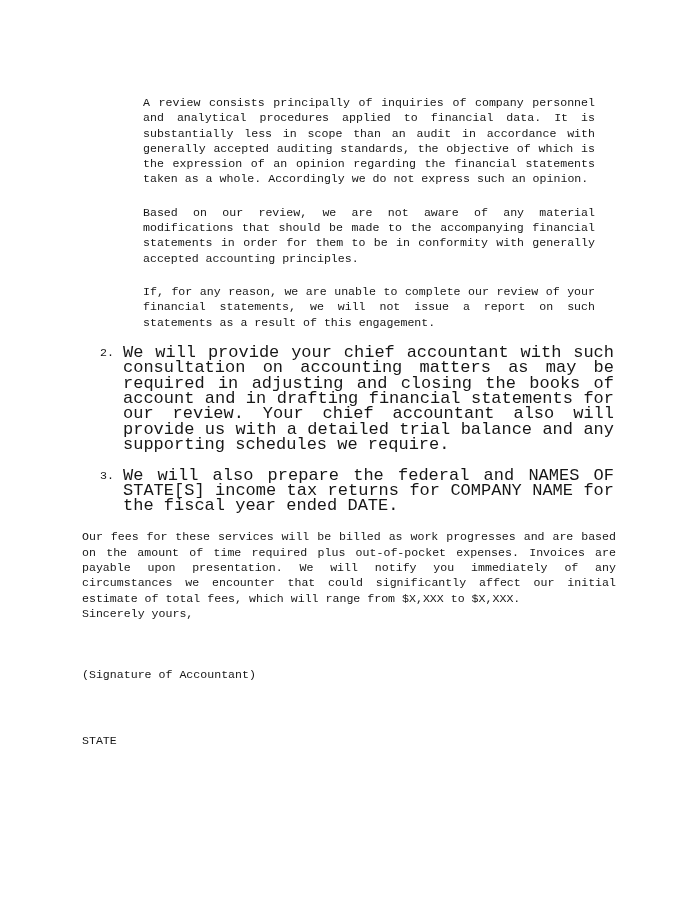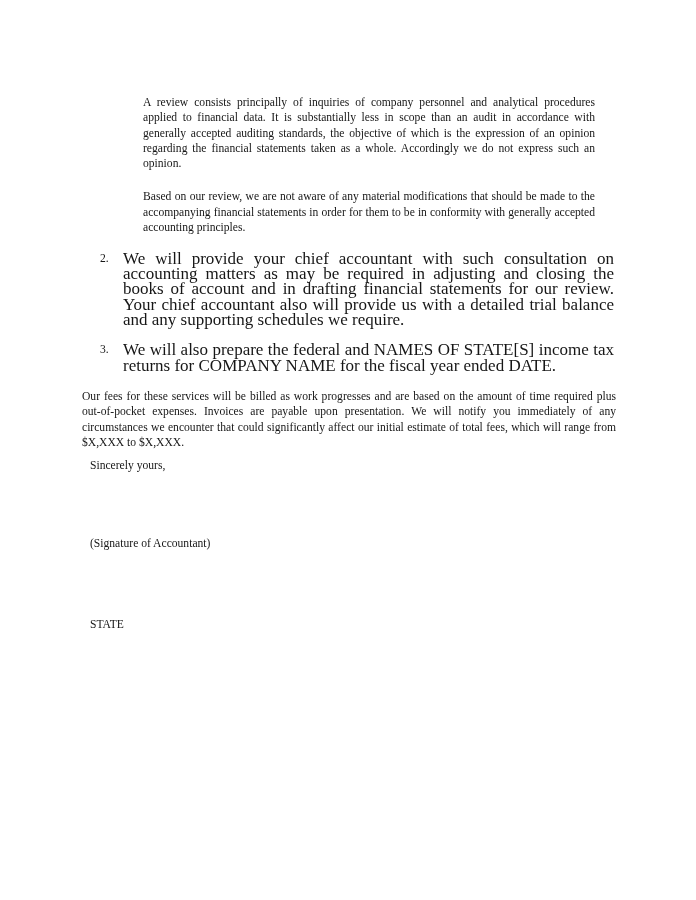--- a/index.html
+++ b/index.html
@@ -17,20 +17,21 @@
     -webkit-font-smoothing: antialiased;
   }
 
   .page {
     position: absolute;
     top: 0;
     left: 0;
     width: 680px;
     height: 900px;
     background: #ffffff;
+    font-family: Liberation Mono, monospace;
   }
 
   
   .doc-body {
     position: absolute;
     left: 82px;
     top: 95px;
     width: 534px;
   }
 
@@ -70,36 +71,37 @@
     text-align: justify;
     text-justify: inter-word;
   }
 
   .block-gap { margin-top: 16px; }
 
   .plain-line {
     font-size: 11.6px;
     line-height: 15.3px;
     text-align: left;
-    margin: 8px;
+    margin: 0;
   }
 
   .sig-space { height: 46px; }
   .ack-space { height: 50px; }
 </style>
 </head>
 <body>
 
 <div class="page">
   <div class="doc-body">
 
     <p class="para sub-para">A review consists principally of inquiries of company personnel and analytical procedures applied to financial data.  It is substantially less in scope than an audit in accordance with generally accepted auditing standards, the objective of which is the expression of an opinion regarding the financial statements taken as a whole.  Accordingly we do not express such an opinion.</p>
 
     <p class="para sub-para gap-para">Based on our review, we are not aware of any material modifications that should be made to the accompanying financial statements in order for them to be in conformity with generally accepted accounting principles.</p>
 
+    <p class="para sub-para gap-para">If, for any reason, we are unable to complete our review of your financial statements, we will not issue a report on such statements as a result of this engagement.</p>
 
     <div class="list-item">
       <span class="list-num">2.</span>
       <span class="list-text">We will provide your chief accountant with such consultation on accounting matters as may be required in adjusting and closing the books of account and in drafting financial statements for our review.  Your chief accountant also will provide us with a detailed trial balance and any supporting schedules we require.</span>
     </div>
 
     <div class="list-item">
       <span class="list-num">3.</span>
       <span class="list-text">We will also prepare the federal and NAMES OF STATE[S] income tax returns for COMPANY NAME for the fiscal year ended DATE.</span>
     </div>

